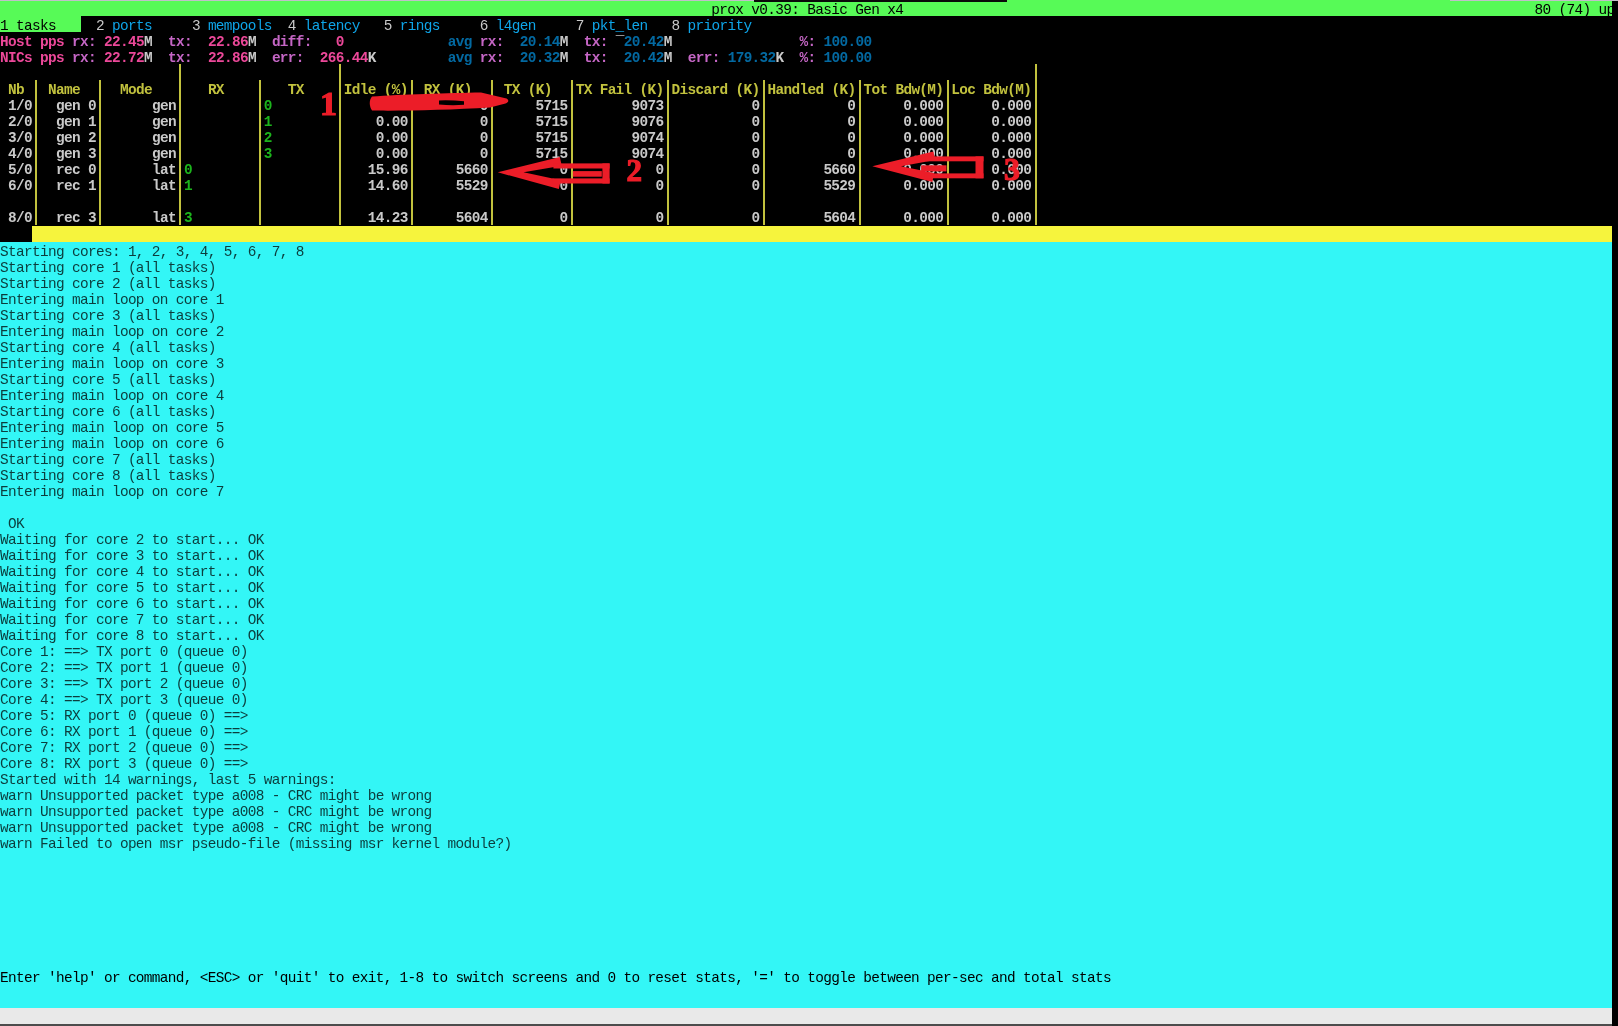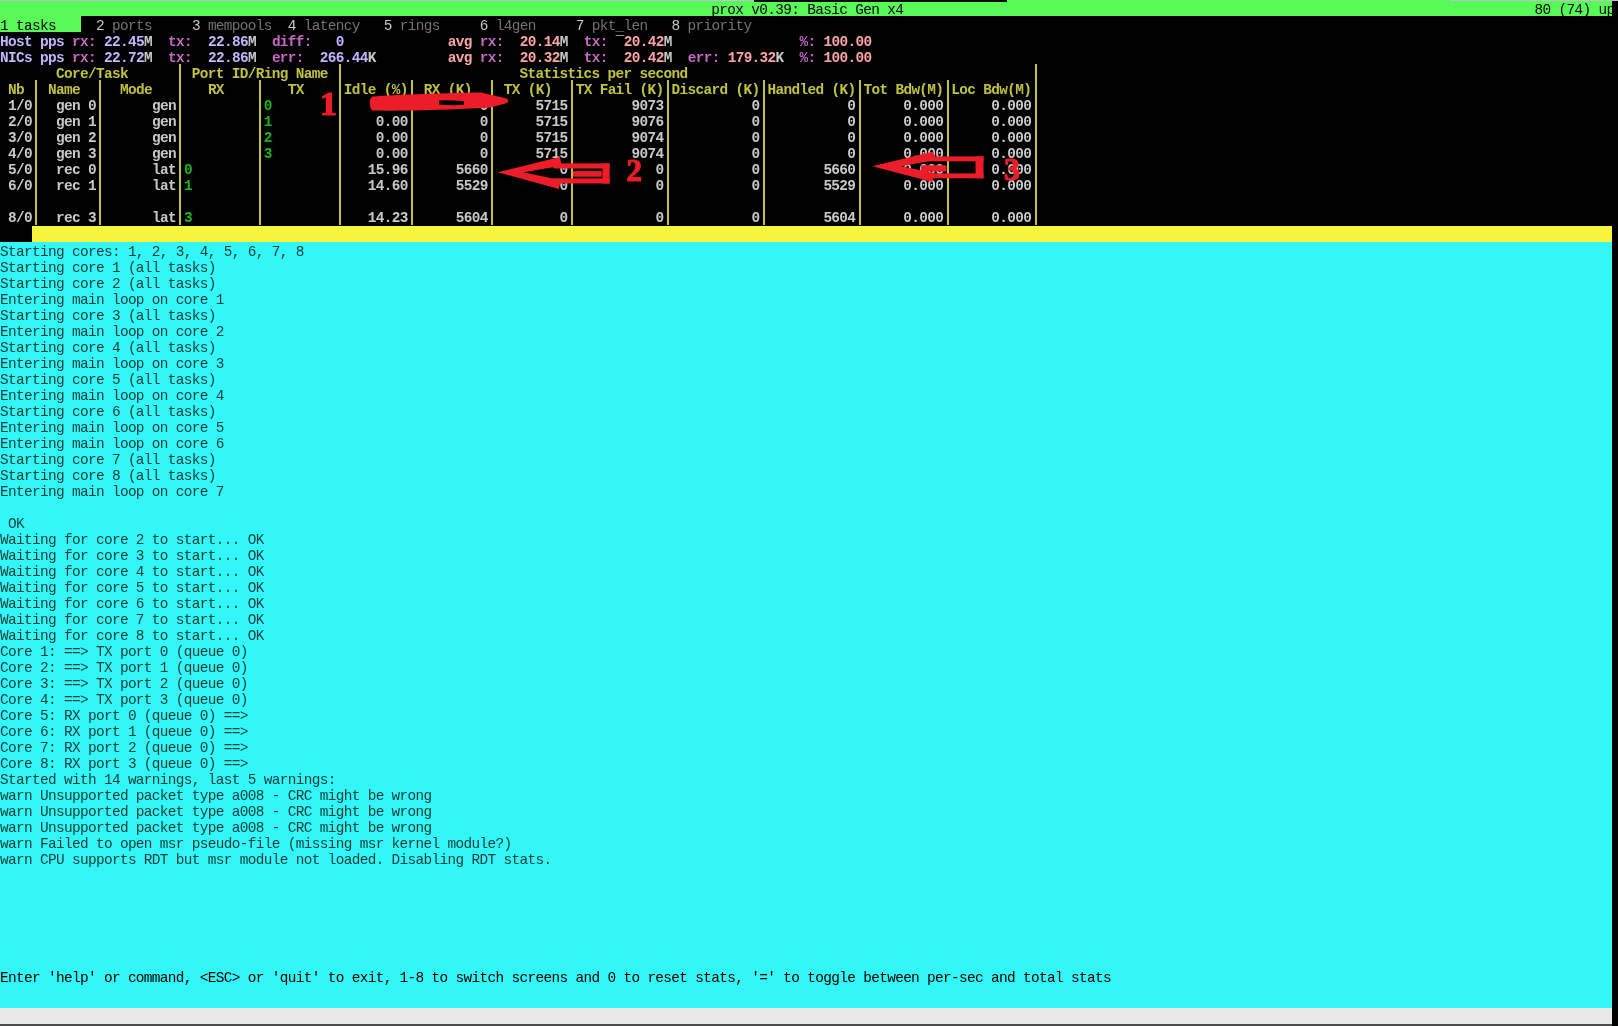--- a/index.html
+++ b/index.html
@@ -1,22 +1,22 @@
 <!DOCTYPE html>
 <html><head><meta charset="utf-8"><style>
 *{margin:0;padding:0;box-sizing:border-box}
 html,body{background:#000;width:1618px;height:1026px;overflow:hidden}
 #t{position:relative;width:1618px;height:930px;background:#000;font-family:"Liberation Mono",monospace}
 pre.r{position:absolute;left:0;font:bold 14.4px/16px "Liberation Mono",monospace;white-space:pre;letter-spacing:-0.6435px;z-index:3}
 pre.r i{font-style:normal}
 pre.rg{font-weight:500}
 .bg{position:absolute;z-index:1}
 .vb{position:absolute;width:2px;background:#c2c23e;z-index:2}
-i.k{color:#000} i.w{color:#c9c9c9} i.b{color:#c4b5fd} i.m{color:#c566c5}
-i.c{color:#fca5a5} i.y{color:#c2c23e} i.g{color:#737373} i.p{color:#1cb41c}
+i.k{color:#000} i.w{color:#c9c9c9} i.b{color:#ec4899} i.m{color:#c566c5}
+i.c{color:#0369a1} i.y{color:#c2c23e} i.g{color:#0ea5e9} i.p{color:#1cb41c}
 i.l{color:#0c3d3d}
 </style></head>
 <body>
 <div id="t">
 
 <div class="bg" style="left:0;top:0;width:1612px;height:16px;background:#57fa57"></div>
 <div class="bg" style="left:0;top:16px;width:81px;height:16px;background:#57fa57"></div>
 <div class="bg" style="left:32px;top:226px;width:1580px;height:16px;background:#f6f43d"></div>
 <div class="bg" style="left:0;top:242px;width:1612px;height:766px;background:#33f6f6"></div>
 <div class="bg" style="left:0;top:1008px;width:1612px;height:16px;background:#e9e9e9"></div>
@@ -35,21 +35,20 @@
     <div class="vb" style="left:491px;top:80px;height:145px"></div>
     <div class="vb" style="left:571px;top:80px;height:145px"></div>
     <div class="vb" style="left:667px;top:80px;height:145px"></div>
     <div class="vb" style="left:763px;top:80px;height:145px"></div>
     <div class="vb" style="left:859px;top:80px;height:145px"></div>
     <div class="vb" style="left:947px;top:80px;height:145px"></div>
 <pre class="r rg" style="top:2px">                                                                                         <i class="k">prox v0.39: Basic Gen x4</i>                                                                               <i class="k">80 (74) up</i></pre>
 <pre class="r rg" style="top:18px"><i class="k">1</i> <i class="k">tasks</i>     <i class="w">2</i> <i class="g">ports</i>     <i class="w">3</i> <i class="g">mempools</i>  <i class="w">4</i> <i class="g">latency</i>   <i class="w">5</i> <i class="g">rings</i>     <i class="w">6</i> <i class="g">l4gen</i>     <i class="w">7</i> <i class="g">pkt_len</i>   <i class="w">8</i> <i class="g">priority</i></pre>
 <pre class="r " style="top:34px"><i class="b">Host</i> <i class="b">pps</i> <i class="m">rx:</i> <i class="b">22.45</i><i class="w">M</i>  <i class="m">tx:</i>  <i class="b">22.86</i><i class="w">M</i>  <i class="m">diff:</i>   <i class="b">0</i>             <i class="c">avg</i> <i class="m">rx:</i>  <i class="c">20.14</i><i class="w">M</i>  <i class="m">tx:</i> <i class="w">¯</i><i class="c">20.42</i><i class="w">M</i>                <i class="m">%:</i> <i class="c">100.00</i></pre>
 <pre class="r " style="top:50px"><i class="b">NICs</i> <i class="b">pps</i> <i class="m">rx:</i> <i class="b">22.72</i><i class="w">M</i>  <i class="m">tx:</i>  <i class="b">22.86</i><i class="w">M</i>  <i class="m">err:</i>  <i class="b">266.44</i><i class="w">K</i>         <i class="c">avg</i> <i class="m">rx:</i>  <i class="c">20.32</i><i class="w">M</i>  <i class="m">tx:</i>  <i class="c">20.42</i><i class="w">M</i>  <i class="m">err:</i> <i class="c">179.32</i><i class="w">K</i>  <i class="m">%:</i> <i class="c">100.00</i></pre>
-<pre class="r " style="top:66px">       <i class="y">Core/Task</i>        <i class="y">Port ID/Ring Name</i>                        <i class="y">Statistics per second</i></pre>
 <pre class="r " style="top:82px"> <i class="y">Nb</i>   <i class="y">Name</i>     <i class="y">Mode</i>       <i class="y">RX</i>        <i class="y">TX</i>     <i class="y">Idle (%)</i>  <i class="y">RX (K)</i>    <i class="y">TX (K)</i>   <i class="y">TX Fail (K)</i> <i class="y">Discard (K)</i> <i class="y">Handled (K)</i> <i class="y">Tot Bdw(M)</i> <i class="y">Loc Bdw(M)</i></pre>
 <pre class="r " style="top:98px"> <i class="w">1/0</i>   <i class="w">gen 0</i>       <i class="w">gen</i>           <i class="p">0</i>             <i class="w">0.00</i>         <i class="w">0</i>      <i class="w">5715</i>        <i class="w">9073</i>           <i class="w">0</i>           <i class="w">0</i>      <i class="w">0.000</i>      <i class="w">0.000</i></pre>
 <pre class="r " style="top:114px"> <i class="w">2/0</i>   <i class="w">gen 1</i>       <i class="w">gen</i>           <i class="p">1</i>             <i class="w">0.00</i>         <i class="w">0</i>      <i class="w">5715</i>        <i class="w">9076</i>           <i class="w">0</i>           <i class="w">0</i>      <i class="w">0.000</i>      <i class="w">0.000</i></pre>
 <pre class="r " style="top:130px"> <i class="w">3/0</i>   <i class="w">gen 2</i>       <i class="w">gen</i>           <i class="p">2</i>             <i class="w">0.00</i>         <i class="w">0</i>      <i class="w">5715</i>        <i class="w">9074</i>           <i class="w">0</i>           <i class="w">0</i>      <i class="w">0.000</i>      <i class="w">0.000</i></pre>
 <pre class="r " style="top:146px"> <i class="w">4/0</i>   <i class="w">gen 3</i>       <i class="w">gen</i>           <i class="p">3</i>             <i class="w">0.00</i>         <i class="w">0</i>      <i class="w">5715</i>        <i class="w">9074</i>           <i class="w">0</i>           <i class="w">0</i>      <i class="w">0.000</i>      <i class="w">0.000</i></pre>
 <pre class="r " style="top:162px"> <i class="w">5/0</i>   <i class="w">rec 0</i>       <i class="w">lat</i> <i class="p">0</i>                      <i class="w">15.96</i>      <i class="w">5660</i>         <i class="w">0</i>           <i class="w">0</i>           <i class="w">0</i>        <i class="w">5660</i>      <i class="w">0.000</i>      <i class="w">0.000</i></pre>
 <pre class="r " style="top:178px"> <i class="w">6/0</i>   <i class="w">rec 1</i>       <i class="w">lat</i> <i class="p">1</i>                      <i class="w">14.60</i>      <i class="w">5529</i>         <i class="w">0</i>           <i class="w">0</i>           <i class="w">0</i>        <i class="w">5529</i>      <i class="w">0.000</i>      <i class="w">0.000</i></pre>
 <pre class="r " style="top:210px"> <i class="w">8/0</i>   <i class="w">rec 3</i>       <i class="w">lat</i> <i class="p">3</i>                      <i class="w">14.23</i>      <i class="w">5604</i>         <i class="w">0</i>           <i class="w">0</i>           <i class="w">0</i>        <i class="w">5604</i>      <i class="w">0.000</i>      <i class="w">0.000</i></pre>
 <pre class="r rg" style="top:244px"><i class="l">Starting cores: 1, 2, 3, 4, 5, 6, 7, 8</i></pre>
 <pre class="r rg" style="top:260px"><i class="l">Starting core 1 (all tasks)</i></pre>
@@ -81,21 +80,20 @@
 <pre class="r rg" style="top:692px"><i class="l">Core 4: ==&gt; TX port 3 (queue 0)</i></pre>
 <pre class="r rg" style="top:708px"><i class="l">Core 5: RX port 0 (queue 0) ==&gt;</i></pre>
 <pre class="r rg" style="top:724px"><i class="l">Core 6: RX port 1 (queue 0) ==&gt;</i></pre>
 <pre class="r rg" style="top:740px"><i class="l">Core 7: RX port 2 (queue 0) ==&gt;</i></pre>
 <pre class="r rg" style="top:756px"><i class="l">Core 8: RX port 3 (queue 0) ==&gt;</i></pre>
 <pre class="r rg" style="top:772px"><i class="l">Started with 14 warnings, last 5 warnings:</i></pre>
 <pre class="r rg" style="top:788px"><i class="l">warn Unsupported packet type a008 - CRC might be wrong</i></pre>
 <pre class="r rg" style="top:804px"><i class="l">warn Unsupported packet type a008 - CRC might be wrong</i></pre>
 <pre class="r rg" style="top:820px"><i class="l">warn Unsupported packet type a008 - CRC might be wrong</i></pre>
 <pre class="r rg" style="top:836px"><i class="l">warn Failed to open msr pseudo-file (missing msr kernel module?)</i></pre>
-<pre class="r rg" style="top:852px"><i class="l">warn CPU supports RDT but msr module not loaded. Disabling RDT stats.</i></pre>
 <pre class="r rg" style="top:970px"><i class="k">Enter 'help' or command, &lt;ESC&gt; or 'quit' to exit, 1-8 to switch screens and 0 to reset stats, '=' to toggle between per-sec and total stats</i></pre>
 <svg width="1618" height="1026" style="position:absolute;left:0;top:0;z-index:5">
 <g fill="#ec1d28">
 
 <path d="M372,96.5 C400,94.5 450,93 481,92.5 L506.5,98.5 C509,100 509,102 505.5,103.5 L490,107.5 C450,110 400,111 372,110.5 C369,106 369,100 372,96.5 Z"></path>
 <path d="M439,100.4 Q452,100 464,101.2 L464,104.8 Q452,105.6 439,104.6 Z" fill="#000"></path>
 
 <path d="M497.8,172.3 L559.8,156.9 L561.8,165.7 L523.5,172.3 L560.8,180.3 L558.8,189 Z"></path>
 
 <rect x="553.4" y="163.4" width="56.2" height="5.1"></rect>

